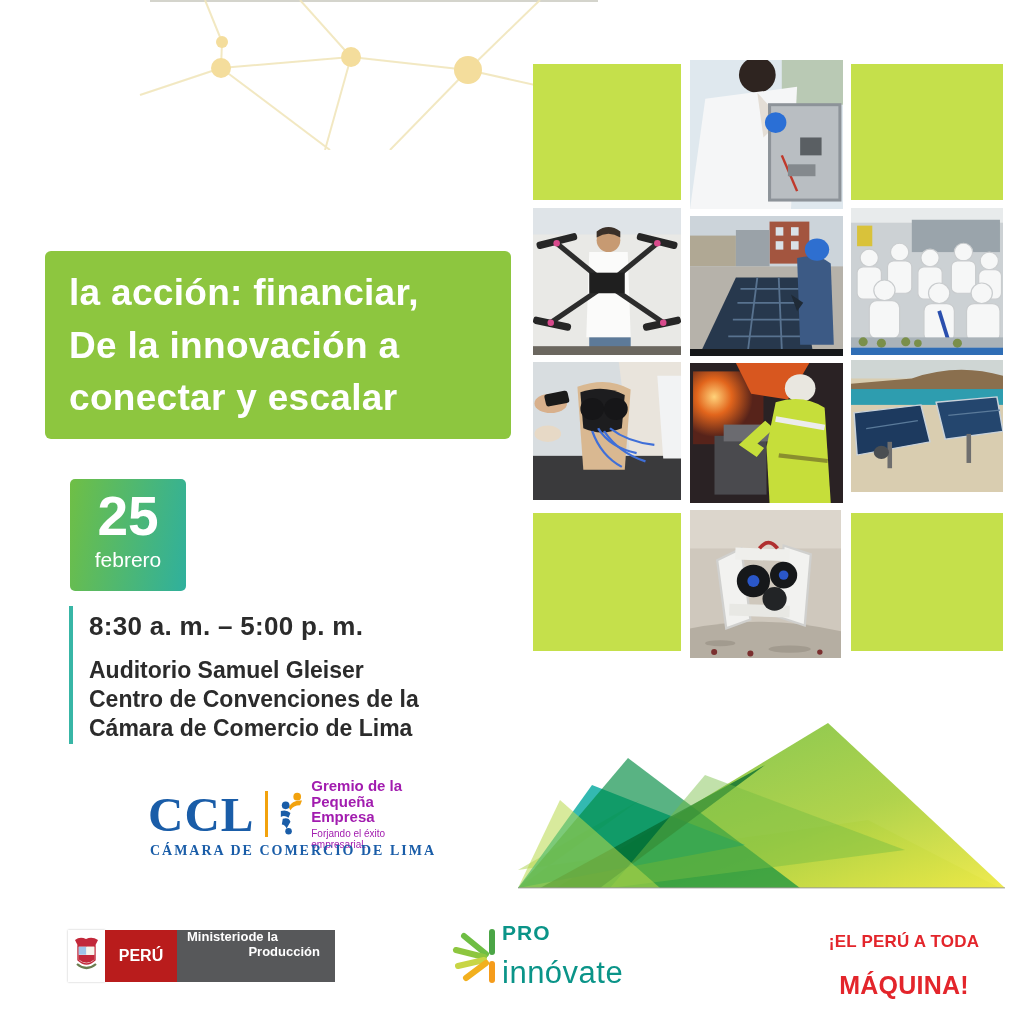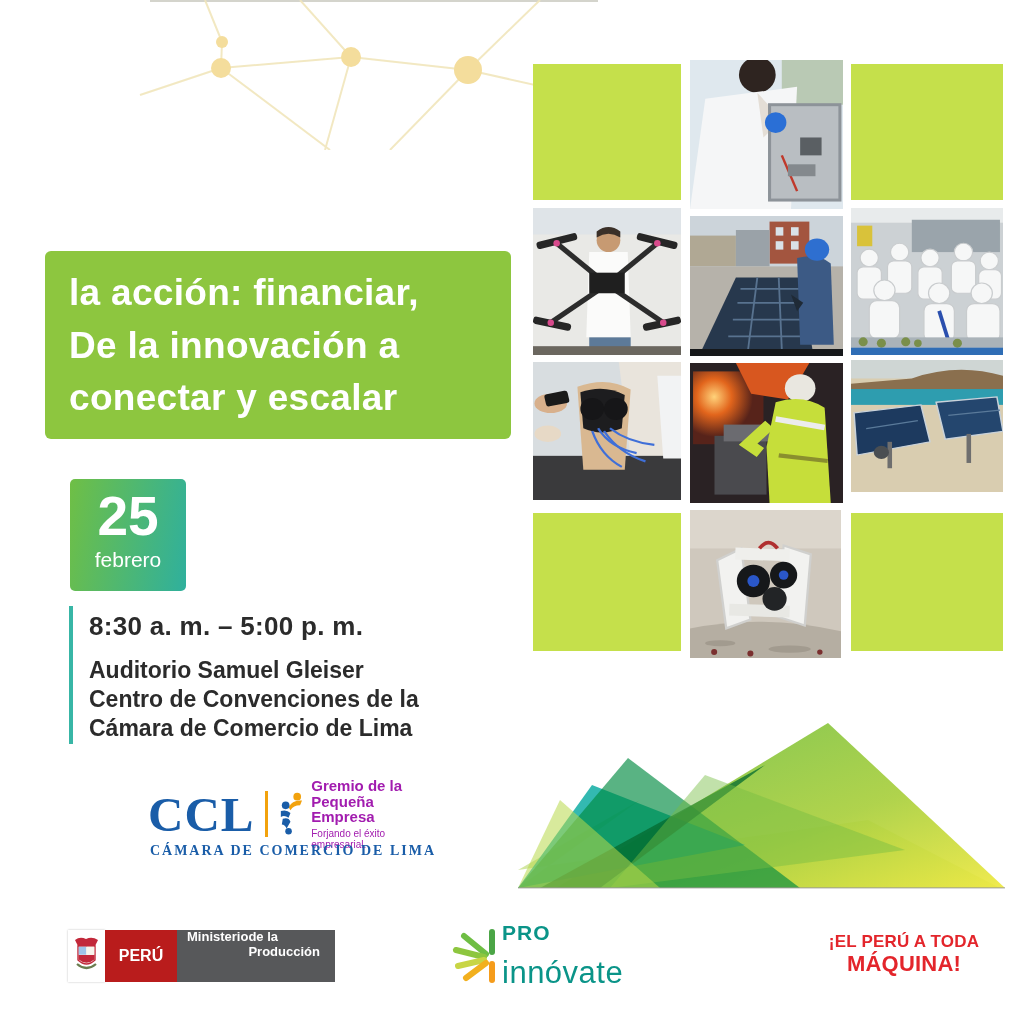--- a/index.html
+++ b/index.html
@@ -61,21 +61,21 @@
                flex-direction:row;justify-content:center;padding-left:10px;box-sizing:content-box;}
   .min-line{font-size:13px;font-weight:600;line-height:1.15;}
 
   #proinnovate{left:452px;top:922px;height:66px;display:flex;align-items:center;}
   #pi-text{margin-left:4px;color:#0A9488;}
   #pi-line1{display:block;font-size:21px;font-weight:800;letter-spacing:1px;line-height:1;}
   #pi-line2{display:block;font-size:31px;font-weight:400;letter-spacing:.5px;line-height:1;margin-top:14px;}
 
   #slogan{left:826px;top:932px;width:156px;text-align:center;color:#E3252B;font-weight:800;}
   #slogan-line1{display:block;font-size:17px;letter-spacing:.2px;line-height:1.15;}
-  #slogan-line2{display:block;font-size:22px;letter-spacing:.2px;line-height:1.05;}
+  #slogan-line2{display:block;font-size:25px;letter-spacing:.2px;line-height:1.05;margin-top:20px;}
 </style>
 </head>
 <body>
 
 <div id="poster">
 
   <div class="abs" id="topline"></div>
   <svg class="abs" id="network" viewBox="0 0 460 150">
     <g stroke="#F1E6BC" stroke-width="2" fill="none" opacity="0.9">
       <line x1="102" y1="42" x2="85" y2="0"></line>

